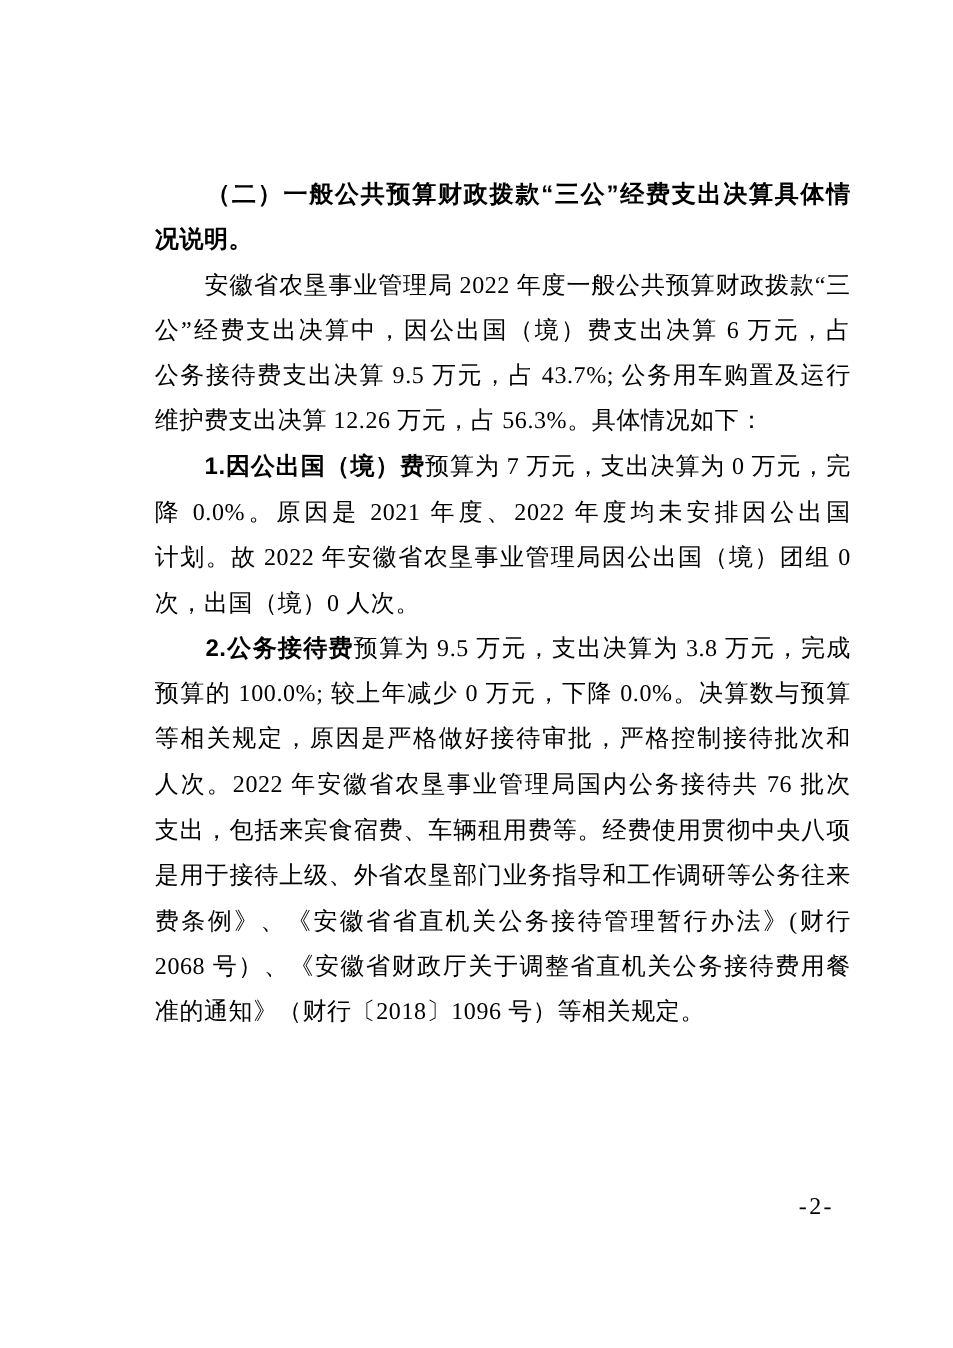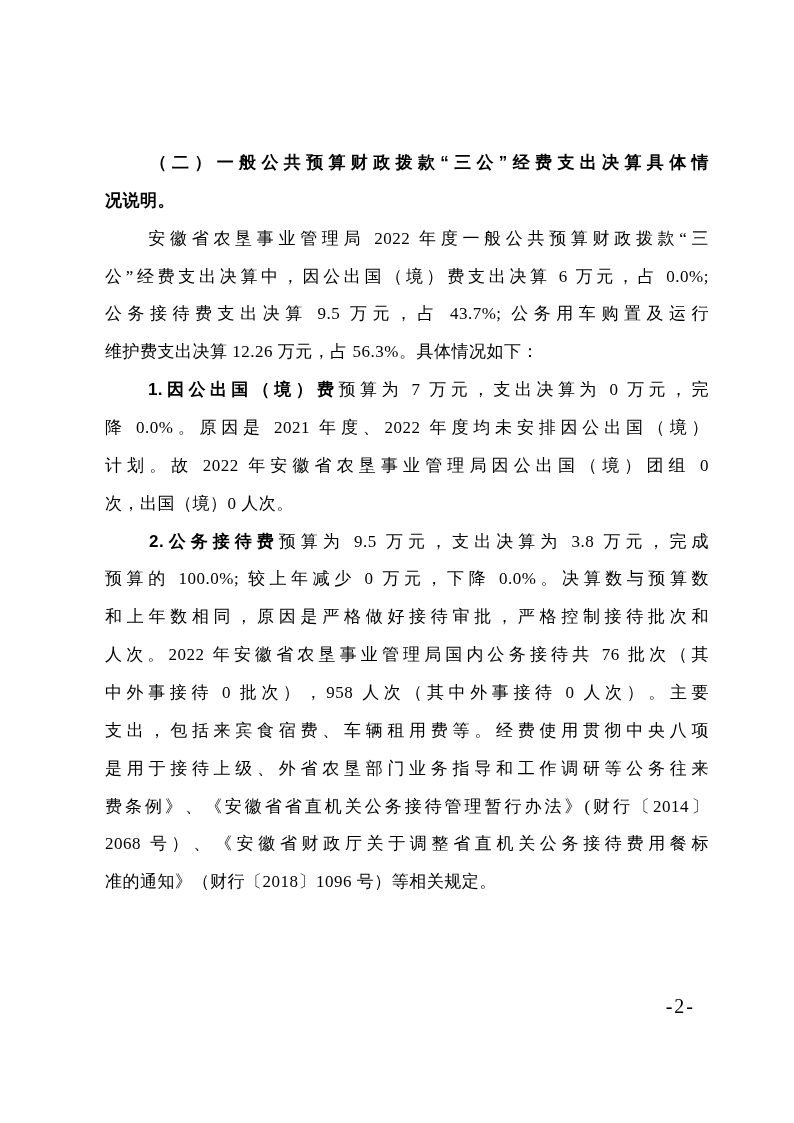--- a/index.html
+++ b/index.html
@@ -16,27 +16,28 @@
     font-family: "Liberation Serif", "DejaVu Serif", serif;
     overflow: hidden;
   }
   .text-block {
     position: absolute;
     left: 105px;
     top: 144px;
     width: 604px;
   }
   .line {
-    font-size: 17px;
+    font-size: 20px;
     line-height: 37.86px;
     height: 37.86px;
     overflow: hidden;
     text-align: justify;
     text-align-last: justify;
     letter-spacing: 0.5px;
+    margin-left: 24px;
   }
   .line.para-end {
     text-align: center;
     text-align-last: left;
   }
   .line b {
     font-weight: 700;
     font-family: "Liberation Sans", "DejaVu Sans", sans-serif;
   }
   .page-number {
@@ -62,23 +63,22 @@
     <div class="line"><b></b><span>公务接待费支出决算 9.5 万元，占 43.7%; 公务用车购置及运行</span></div>
     <div class="line para-end"><b></b><span>维护费支出决算 12.26 万元，占 56.3%。具体情况如下：</span></div>
 
     <div class="line"><b>　　1.因公出国（境）费</b><span>预算为 7 万元，支出决算为 0 万元，完</span></div>
     <div class="line"><b></b><span>降 0.0%。原因是 2021 年度、2022 年度均未安排因公出国（境）</span></div>
     <div class="line"><b></b><span>计划。故 2022 年安徽省农垦事业管理局因公出国（境）团组 0</span></div>
     <div class="line para-end"><b></b><span>次，出国（境）0 人次。</span></div>
 
     <div class="line"><b>　　2.公务接待费</b><span>预算为 9.5 万元，支出决算为 3.8 万元，完成</span></div>
     <div class="line"><b></b><span>预算的 100.0%; 较上年减少 0 万元，下降 0.0%。决算数与预算数</span></div>
-    <div class="line"><b></b><span>和上年数相同，原因是严格做好接待审批，严格控制接待批次和</span></div>
+    <div class="line"><b></b><span>等相关规定，原因是严格做好接待审批，严格控制接待批次和</span></div>
     <div class="line"><b></b><span>人次。2022 年安徽省农垦事业管理局国内公务接待共 76 批次（其</span></div>
-    <div class="line"><b></b><span>中外事接待 0 批次），958 人次（其中外事接待 0 人次）。主要</span></div>
     <div class="line"><b></b><span>支出，包括来宾食宿费、车辆租用费等。经费使用贯彻中央八项</span></div>
     <div class="line"><b></b><span>是用于接待上级、外省农垦部门业务指导和工作调研等公务往来</span></div>
     <div class="line"><b></b><span>费条例》、《安徽省省直机关公务接待管理暂行办法》(财行〔2014〕</span></div>
     <div class="line"><b></b><span>2068 号）、《安徽省财政厅关于调整省直机关公务接待费用餐标</span></div>
     <div class="line para-end"><b></b><span>准的通知》（财行〔2018〕1096 号）等相关规定。</span></div>
 
   </div>
 
   <div class="page-number">-2-</div>
 </div>

